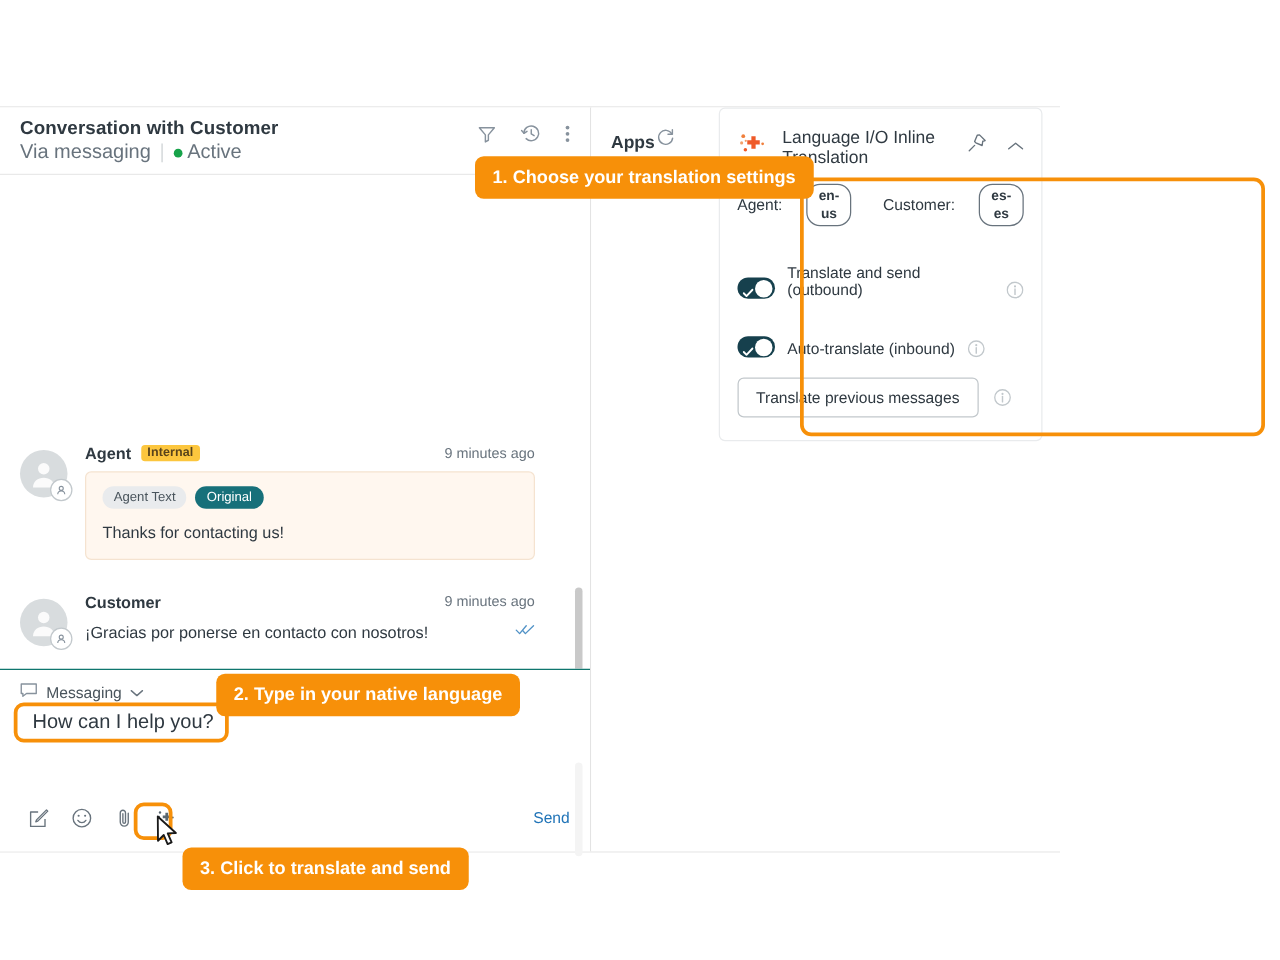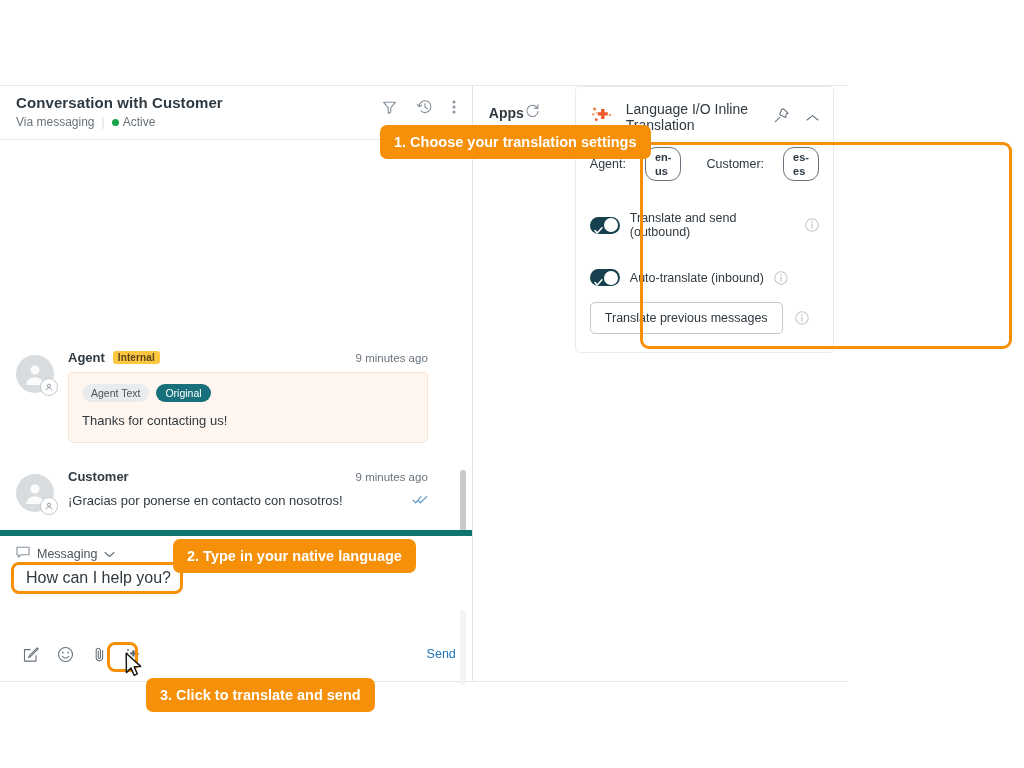--- a/index.html
+++ b/index.html
@@ -35,21 +35,21 @@
     border-bottom:1px solid #e9e9e9;
     padding:8px 16px 0 16px;
     box-sizing:border-box;
     display:flex; align-items:flex-start; justify-content:space-between;
     position:relative;
   }
   .conv-title{
     font-size:15px; font-weight:bold; color:#2f3941; letter-spacing:.1px;
     margin:0 0 3px 0; line-height:18px;
   }
-  .conv-sub{font-size:12px;color:#68737d;display:flex;align-items:center;gap:7px;line-height:14px;}
+  .conv-sub{font-size:16px;color:#68737d;display:flex;align-items:center;gap:7px;line-height:14px;}
   .conv-sub .divider{color:#d8dcde;}
   .status-dot{width:7px;height:7px;border-radius:50%;background:#17a34a;display:inline-block;margin-right:4px;}
   .conv-sub .active{display:inline-flex;align-items:center;color:#68737d;}
   .hdr-icons{display:flex;align-items:center;gap:18px;padding-top:4px;}
   .hdr-icons svg{display:block;}
 
   
   .msg-scroll{
     flex:1; position:relative; overflow:hidden;
   }
@@ -91,21 +91,21 @@
   .msg-row-read{display:flex;align-items:flex-start;}
   .read-ticks{margin-left:auto;padding-left:10px;flex-shrink:0;}
 
   .msg-scrollbar{
     position:absolute; right:6px; top:330px; width:6px; height:100px;
     background:#c9c9c9; border-radius:3px;
   }
 
   
   .composer{
-    border-top:6px solid #0f766e;
+    border-top:1px solid #0f766e;
     height:145px;min-height:145px;
     display:flex;flex-direction:column;
     position:relative;
     background:#fff;
   }
   .channel-row{
     display:flex;align-items:center;gap:7px;
     padding:10px 16px 0 16px;font-size:12.5px;color:#49545c;
   }
   .channel-row .chan-label{color:#49545c;}
@@ -147,23 +147,23 @@
     padding:14px 14px 18px 14px;
     position:relative;
   }
   .app-card-head{display:flex;align-items:center;gap:12px;margin-bottom:14px;}
   .app-name{font-size:14px;color:#2f3941;flex:1;}
   .card-head-icons{display:flex;align-items:center;gap:16px;}
   .lang-row{display:flex;align-items:center;gap:19px;margin-bottom:12px;font-size:12.5px;color:#2f3941;}
   .lang-label{color:#2f3941;}
   .lang-chip{
     border:1px solid #68737d;border-radius:11px;padding:2px 9px;
-    font-size:11px;font-weight:bold;color:#2f3941;line-height:14px;
-  }
-  .toggle-row{display:flex;align-items:center;gap:10px;margin-bottom:13px;margin-top:30px;}
+    font-size:11px;font-weight:bold;color:#2f3941;line-height:14px;text-align:center;
+  }
+  .toggle-row{display:flex;align-items:flex-end;gap:10px;margin-bottom:13px;margin-top:30px;}
   .toggle{
     width:30px;height:17px;border-radius:9px;background:#16404d;
     position:relative;flex-shrink:0;display:flex;align-items:center;
   }
   .toggle .knob{
     position:absolute;right:1.5px;width:14px;height:14px;border-radius:50%;background:#fff;
   }
   .toggle .chk{position:absolute;left:4px;top:4px;}
   .toggle-label{font-size:12.5px;color:#2f3941;}
   .info-icon{flex-shrink:0;display:flex;align-items:center;}

